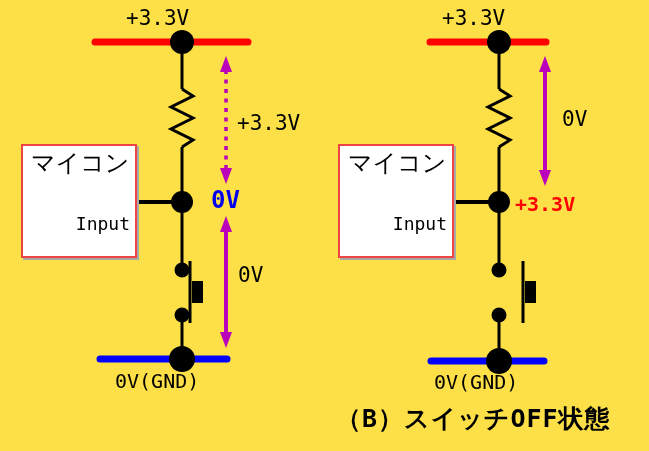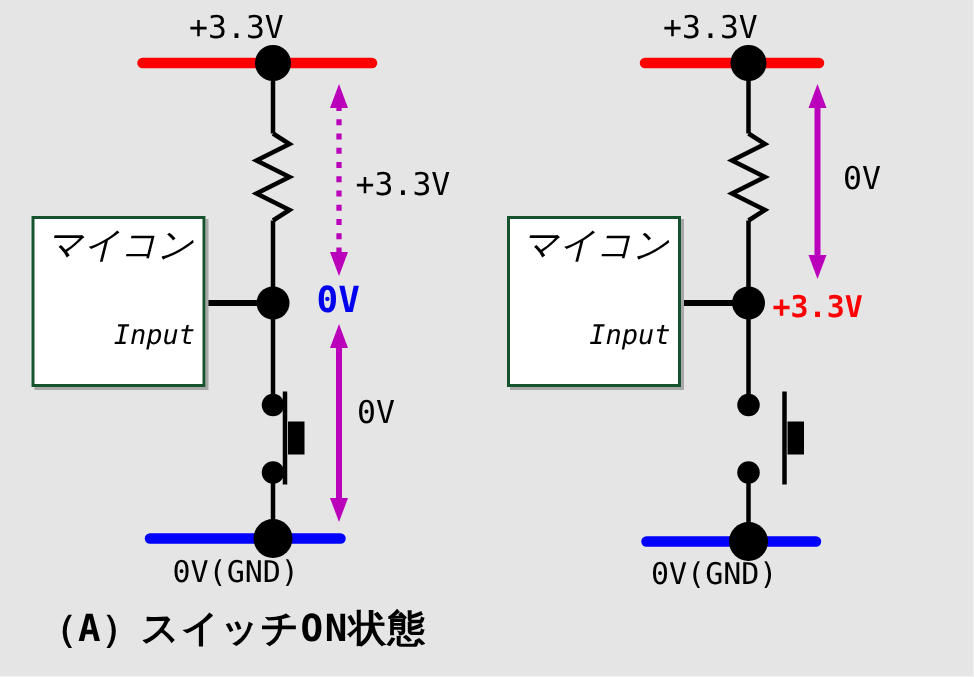--- a/index.html
+++ b/index.html
@@ -1,31 +1,31 @@
 <!DOCTYPE html>
 <html><head>
 <meta charset="utf-8">
 <style>
   html,body{margin:0;padding:0;background:#fff;}
   .canvas{
-    position:relative;width:649px;height:451px;background:#e5e5e5;
+    position:relative;width:649px;height:451px;background:#fde047;
     font-family:"DejaVu Sans Mono","Liberation Mono",monospace;
     overflow:hidden;
   }
   svg.circuit{position:absolute;left:0;top:0;}
   .lbl{position:absolute;line-height:1;white-space:nowrap;color:#000;}
   .supply-lbl{font-size:21px;}
   .arrow-lbl{font-size:21px;}
   .node-lbl-low{font-size:24px;font-weight:bold;color:#0000ee;}
   .node-lbl-high{font-size:20px;font-weight:bold;color:#ff0000;}
   .gnd-lbl{font-size:20px;text-align:right;}
   .caption{font-size:25px;font-weight:bold;letter-spacing:1px;}
   .mcu-box{
     position:absolute;width:112px;height:110px;background:#fff;
-    border:2px solid #14532d;box-shadow:2px 2px 0 #a8a8a8;font-style:italic;
+    border:2px solid #ef4444;box-shadow:2px 2px 0 #a8a8a8;
   }
   .mcu-title{position:absolute;left:8px;top:5px;font-size:24px;color:#000;line-height:1;}
   .mcu-input{position:absolute;right:5px;top:45px;font-size:18px;color:#000;line-height:1;margin-top:24px;}
 </style>
 </head>
 <body>
 
 <div class="canvas">
 
   <svg class="circuit" width="649" height="451" viewBox="0 0 649 451">
@@ -103,26 +103,26 @@
 
   <div class="mcu-box" style="left:21px;top:144px;">
     <div class="mcu-title">マイコン</div>
     <div class="mcu-input">Input</div>
   </div>
 
   <div class="lbl arrow-lbl" style="left:237px;top:113px;">+3.3V</div>
   <div class="lbl node-lbl-low" style="left:211px;top:188px;">0V</div>
   <div class="lbl arrow-lbl" style="left:238px;top:265px;">0V</div>
   <div class="lbl gnd-lbl" style="left:115px;top:371px;">0V(GND)</div>
-  <div class="lbl caption" style="left:26px;top:406px;">（A）スイッチON状態</div>
 
   <div class="lbl supply-lbl" style="left:442px;top:8px;">+3.3V</div>
 
   <div class="mcu-box" style="left:338px;top:144px;">
     <div class="mcu-title">マイコン</div>
     <div class="mcu-input">Input</div>
   </div>
 
   <div class="lbl arrow-lbl" style="left:562px;top:109px;">0V</div>
   <div class="lbl node-lbl-high" style="left:515px;top:194px;">+3.3V</div>
   <div class="lbl gnd-lbl" style="left:434px;top:372px;">0V(GND)</div>
+  <div class="lbl caption" style="left:336px;top:406px;">（B）スイッチOFF状態</div>
 
 </div>
 
 </body></html>

